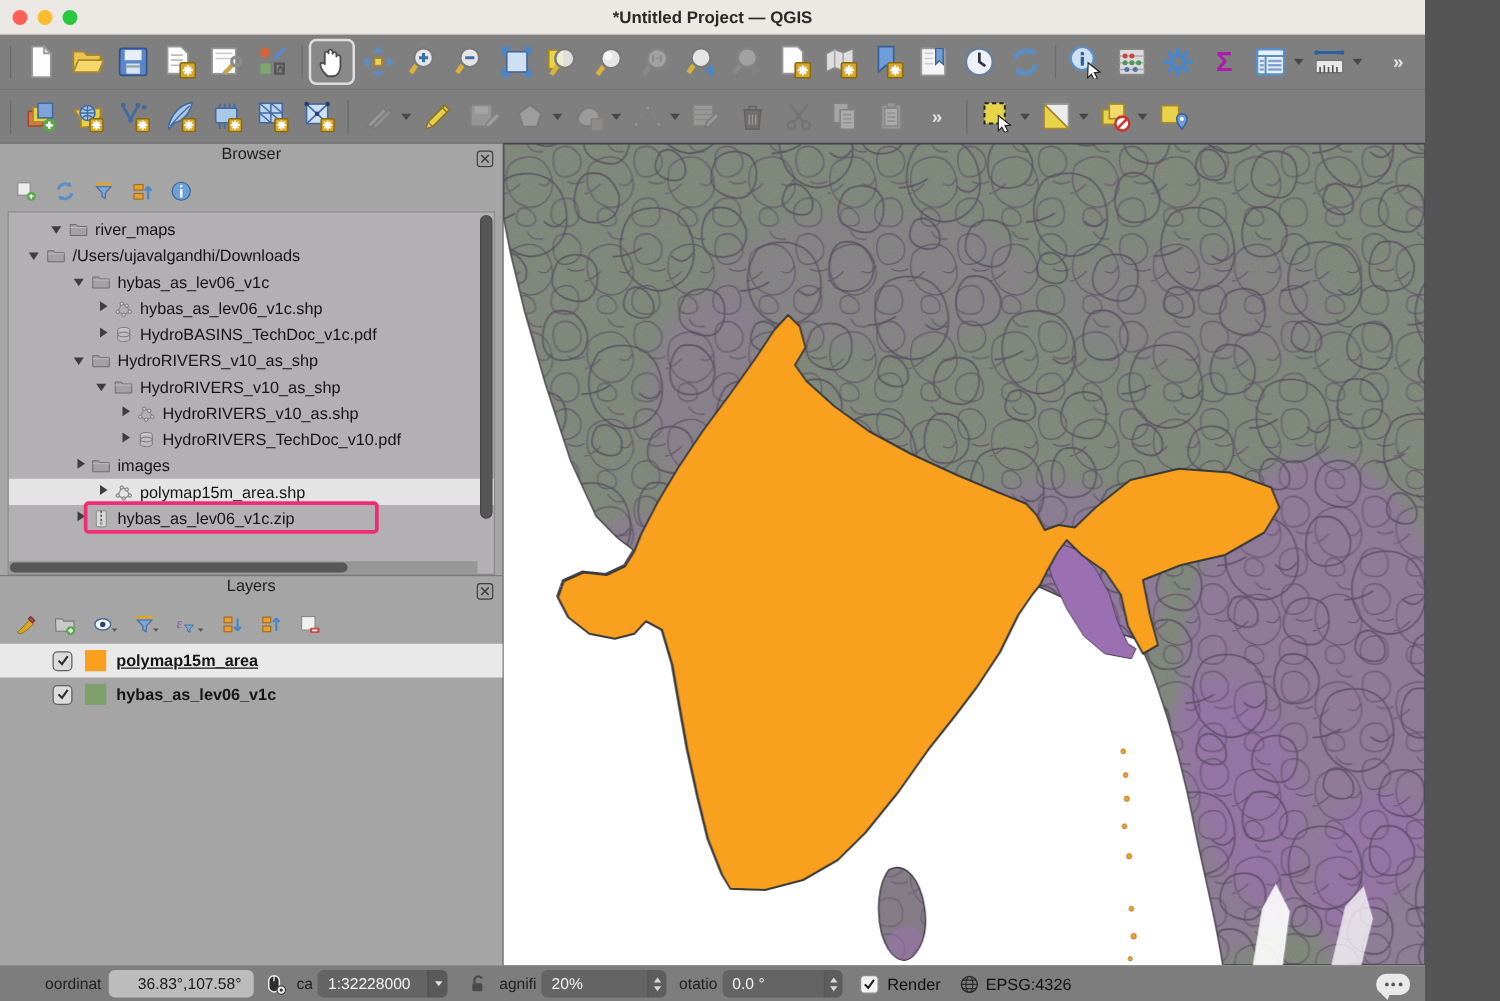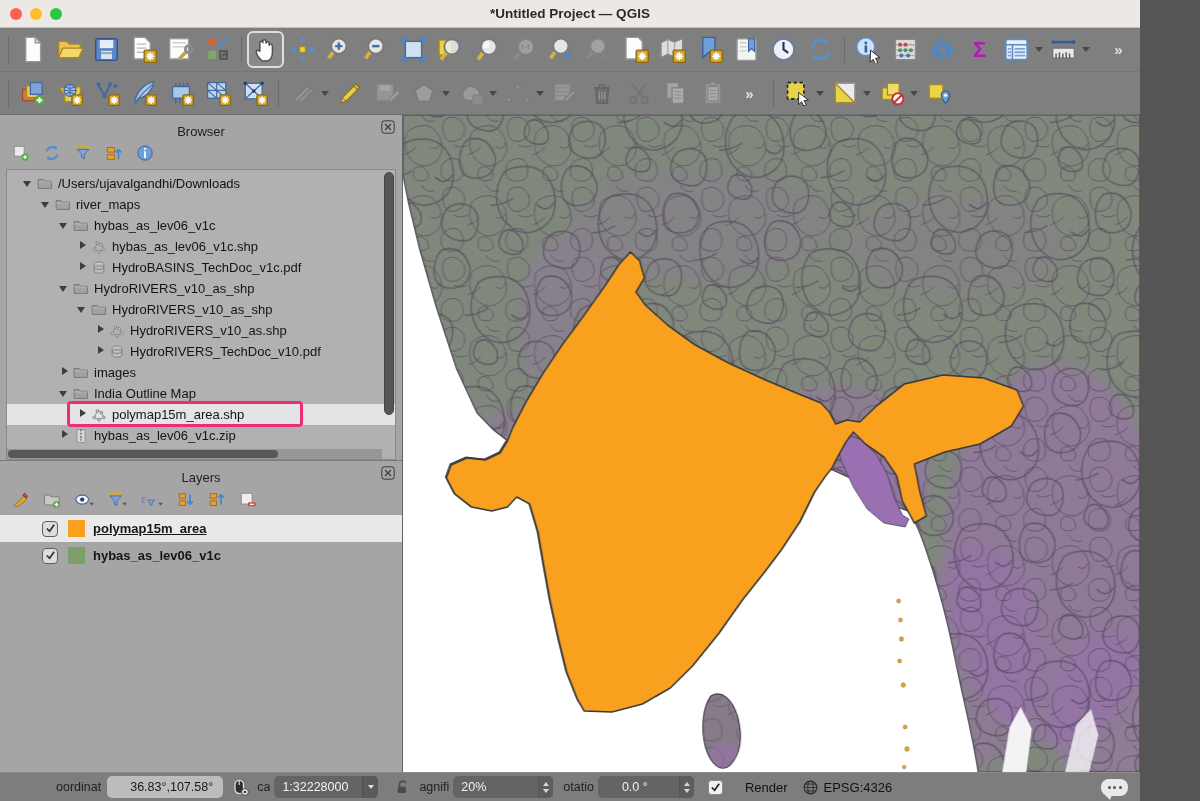--- a/index.html
+++ b/index.html
@@ -28,21 +28,21 @@
   .ovf{font-size:15px;color:#e2e2e2;font-weight:bold;}
   .push{margin-left:auto;}
 
   
   .main{display:flex;height:657px;}
   .left{width:403px;flex:none;background:#a5a5a5;border-right:1px solid #636363;display:flex;flex-direction:column;}
   .mapwrap{flex:1;position:relative;background:#fff;}
   .mapwrap svg{display:block;}
 
   
-  .ptitle{height:24px;display:flex;align-items:flex-end;justify-content:center;position:relative;font-size:13px;color:#1e1e1e;}
+  .ptitle{height:24px;display:flex;align-items:flex-start;justify-content:center;position:relative;font-size:13px;color:#1e1e1e;}
   .closebox{position:absolute;right:7px;top:5px;width:14px;height:14px;}
   .ptools{height:28px;display:flex;align-items:center;gap:13px;padding:0 12px;}
   .ptools svg{display:block;}
 
   .browser{height:345px;display:flex;flex-direction:column;}
   .tree{flex:1;margin:2px 6px 0 6px;background:#b2b0b2;border:1px solid #8a8a8a;position:relative;overflow:hidden;font-size:13px;color:#141414;padding-top:3px;}
   .trow{height:21px;display:flex;align-items:center;white-space:nowrap;}
   .trow.sel{background:#e4e4e4;}
   .lv0{padding-left:16px;}.lv1{padding-left:34px;}.lv2{padding-left:52px;}.lv3{padding-left:70px;}.lv4{padding-left:88px;}
   .exp{width:11px;height:11px;margin-right:3px;position:relative;flex:none;}
@@ -534,35 +534,35 @@
               <rect x="2.5" y="12" width="8" height="5" fill="#e8a030" stroke="#a06a18"></rect>
               <path d="M15 17V6M15 6l-3 3.4M15 6l3 3.4" stroke="#4a86c8" stroke-width="2" fill="none"></path>
             </svg>
           <svg width="18" height="18" viewBox="0 0 20 20">
               <circle cx="10" cy="10" r="8" fill="#6f9fd8" stroke="#3c5f94"></circle>
               <rect x="9" y="4.5" width="2" height="2" fill="#fff"></rect>
               <rect x="9" y="8" width="2" height="7.5" fill="#fff"></rect>
             </svg>
         </div>
         <div class="tree">
+          <div class="trow lv1">
+              <span class="exp open"></span>
+              <svg class="ticon" viewBox="0 0 20 20">
+                <path d="M1.5 4.5h6l1.5 2H18v9H1.5z" fill="#a2a2a2" stroke="#6a6a6a"></path>
+                <path d="M1.5 7.5H18" stroke="#bdbdbd"></path>
+              </svg>
+              <span>river_maps</span>
+            </div>
           <div class="trow lv0">
               <span class="exp open"></span>
               <svg class="ticon" viewBox="0 0 20 20">
                 <path d="M1.5 4.5h6l1.5 2H18v9H1.5z" fill="#a2a2a2" stroke="#6a6a6a"></path>
                 <path d="M1.5 7.5H18" stroke="#bdbdbd"></path>
               </svg>
               <span>/Users/ujavalgandhi/Downloads</span>
-            </div>
-          <div class="trow lv1">
-              <span class="exp open"></span>
-              <svg class="ticon" viewBox="0 0 20 20">
-                <path d="M1.5 4.5h6l1.5 2H18v9H1.5z" fill="#a2a2a2" stroke="#6a6a6a"></path>
-                <path d="M1.5 7.5H18" stroke="#bdbdbd"></path>
-              </svg>
-              <span>river_maps</span>
             </div>
           <div class="trow lv2">
               <span class="exp open"></span>
               <svg class="ticon" viewBox="0 0 20 20">
                 <path d="M1.5 4.5h6l1.5 2H18v9H1.5z" fill="#a2a2a2" stroke="#6a6a6a"></path>
                 <path d="M1.5 7.5H18" stroke="#bdbdbd"></path>
               </svg>
               <span>hybas_as_lev06_v1c</span>
             </div>
           <div class="trow lv3">
@@ -627,28 +627,20 @@
               </svg>
               <span>HydroRIVERS_TechDoc_v10.pdf</span>
             </div>
           <div class="trow lv2">
               <span class="exp closed"></span>
               <svg class="ticon" viewBox="0 0 20 20">
                 <path d="M1.5 4.5h6l1.5 2H18v9H1.5z" fill="#a2a2a2" stroke="#6a6a6a"></path>
                 <path d="M1.5 7.5H18" stroke="#bdbdbd"></path>
               </svg>
               <span>images</span>
-            </div>
-          <div class="trow lv2">
-              <span class="exp open"></span>
-              <svg class="ticon" viewBox="0 0 20 20">
-                <path d="M1.5 4.5h6l1.5 2H18v9H1.5z" fill="#a2a2a2" stroke="#6a6a6a"></path>
-                <path d="M1.5 7.5H18" stroke="#bdbdbd"></path>
-              </svg>
-              <span>India Outline Map</span>
             </div>
           <div class="trow lv3 sel">
               <span class="exp closed"></span>
               <svg class="ticon" viewBox="0 0 20 20">
                 <path d="M4 13L8 5l5 2 3 6-6 3z" fill="none" stroke="#8a8a8a" stroke-width="1.2"></path>
                 <g fill="#cfcfcf" stroke="#777">
                   <circle cx="4" cy="13" r="1.7"></circle>
                   <circle cx="8" cy="5" r="1.7"></circle>
                   <circle cx="13" cy="7" r="1.7"></circle>
                   <circle cx="16" cy="13" r="1.7"></circle>
@@ -814,21 +806,21 @@
             <circle cx="541" cy="570" r="2.2"></circle>
             <circle cx="543" cy="612" r="2"></circle>
             <circle cx="545" cy="634" r="2.3"></circle>
             <circle cx="542" cy="652" r="1.8"></circle>
         </g>
       </svg>
     </div>
   </div>
 
   <div class="statusbar">
-    <span class="sblabel" style="margin-left:48px;max-width:58px;">oordinat</span>
+    <span class="sblabel" style="margin-left:28px;max-width:58px;">oordinat</span>
     <div class="valbox-light" style="margin-left:6px;width:116px;">
         <span>36.83°,107.58°</span>
       </div>
     <svg width="20" height="20" viewBox="0 0 20 20" style="margin-left:6px;flex:none;">
         <rect x="6" y="3.5" width="8.5" height="13" rx="4.2" fill="#2e2e2e" stroke="#ececec" stroke-width="1.2"></rect>
         <path d="M10.2 3.5v4.5" stroke="#ececec" stroke-width="1.1"></path>
         <circle cx="16" cy="15" r="3.4" fill="#ececec" stroke="#444"></circle>
         <circle cx="16" cy="15" r="1.3" fill="#333"></circle>
       </svg>
     <span class="sblabel" style="margin-left:8px;max-width:18px;">ca</span>
@@ -844,33 +836,33 @@
       </svg>
     <span class="sblabel" style="margin-left:8px;max-width:42px;">agnifi</span>
     <div class="valbox-dark" style="margin-left:4px;width:100px;">
       <span class="val">20%</span>
       <span class="spincol">
           <span class="spup"></span>
           <span class="spdn"></span>
         </span>
     </div>
     <span class="sblabel" style="margin-left:10px;max-width:40px;">otatio</span>
-    <div class="valbox-dark" style="margin-left:4px;width:96px;padding-left:16px;">
+    <div class="valbox-dark" style="margin-left:4px;width:96px;">
       <span class="val">0.0 °</span>
       <span class="spincol">
           <span class="spup"></span>
           <span class="spdn"></span>
         </span>
     </div>
     <span class="rcb" style="margin-left:14px;">
         <svg width="11" height="11" viewBox="0 0 12 12">
           <path d="M2 6l3 3 5-7" fill="none" stroke="#1e1e1e" stroke-width="1.8"></path>
         </svg>
       </span>
-    <span style="margin-left:22px;color:#111;font-size:13px;">Render</span>
+    <span style="margin-left:7px;color:#111;font-size:13px;">Render</span>
     <svg width="17" height="17" viewBox="0 0 20 20" style="margin-left:14px;flex:none;">
         <circle cx="10" cy="10" r="7.5" fill="none" stroke="#2a2a2a" stroke-width="1.3"></circle>
         <ellipse cx="10" cy="10" rx="3.3" ry="7.5" fill="none" stroke="#2a2a2a" stroke-width="1"></ellipse>
         <path d="M2.5 10h15M3.8 6h12.4M3.8 14h12.4" stroke="#2a2a2a" stroke-width="1"></path>
       </svg>
     <span style="margin-left:5px;color:#111;font-size:13px;">EPSG:4326</span>
     <div class="bubble push" style="margin-right:4px;">
         <i></i>
         <i></i>
         <i></i>

